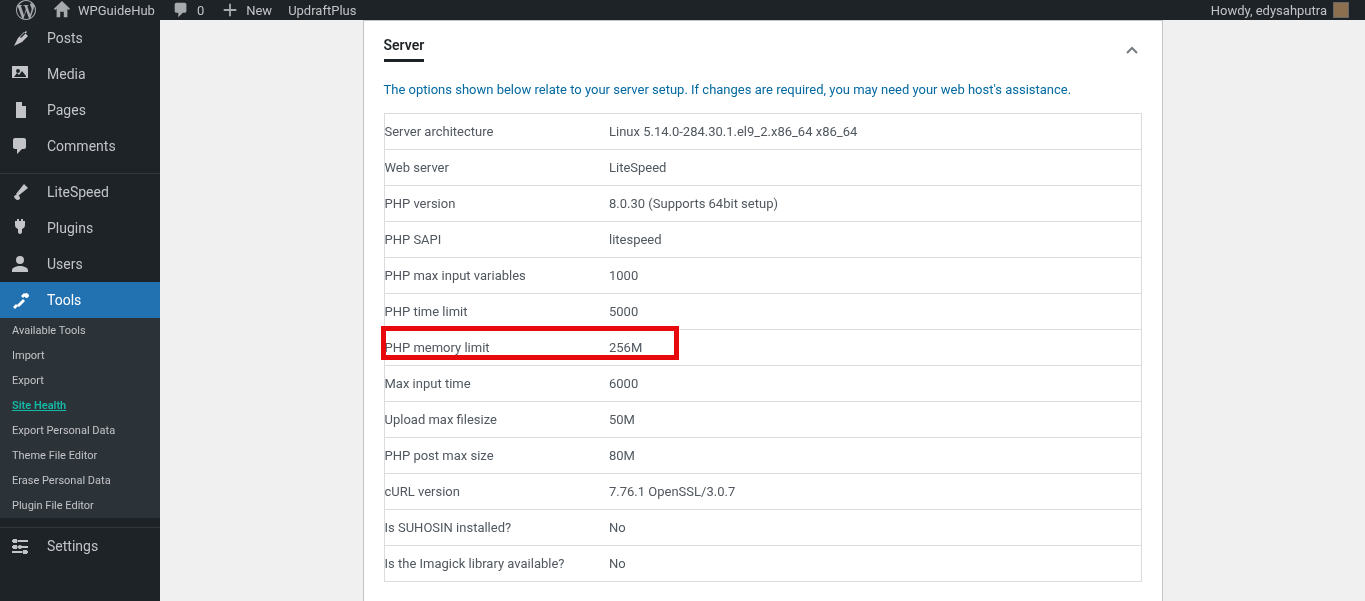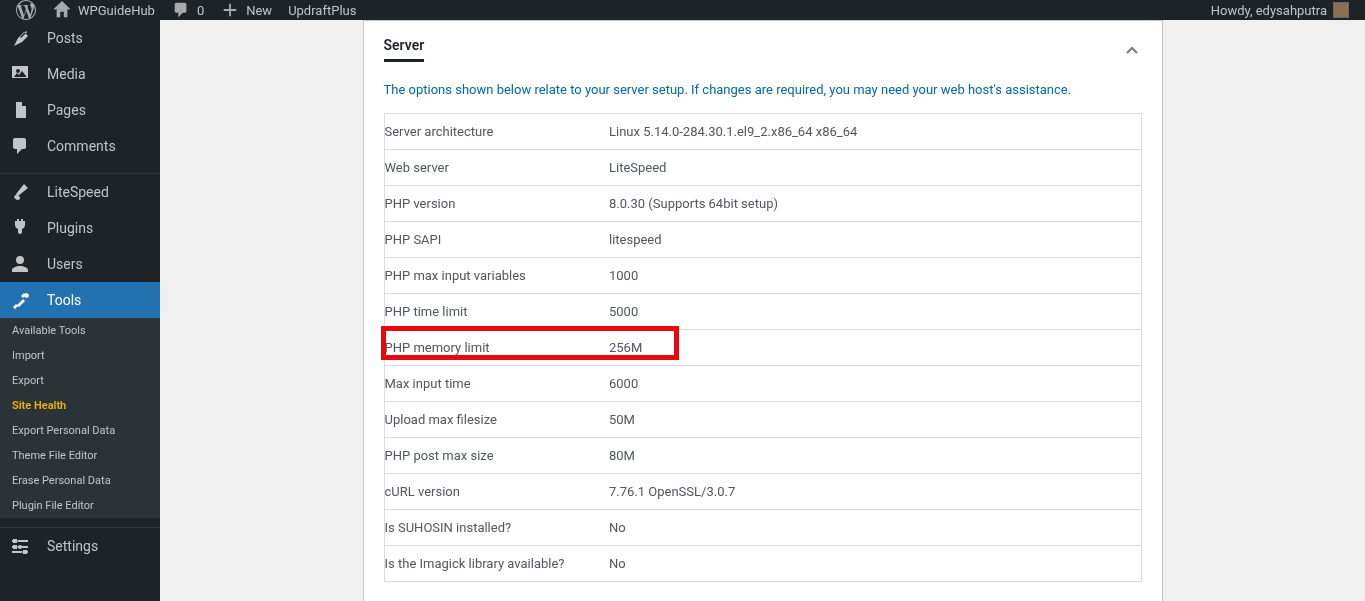--- a/index.html
+++ b/index.html
@@ -16,21 +16,21 @@
     .main-wrap { display: flex; min-height: calc(100vh - 32px); }
     
     
     .sidebar { width: 160px; background: #1d2327; color: #c3c4c7; }
     .menu-item { display: flex; align-items: center; padding: 8px 10px; gap: 17px; cursor: pointer; font-size: 14px; }
     .menu-item.current { background: #2271b1; color: #fff; position: relative; }
     .menu-item.current::after { content: ""; position: absolute; right: -8px; top: 50%; transform: translateY(-50%); border: 8px solid transparent; border-right-color: #f0f0f1; }
     .menu-icon { width: 20px; height: 20px; display: inline-flex; align-items: center; justify-content: center; }
     .submenu { background: #2c3338; }
     .submenu-item { padding: 6px 12px; cursor: pointer; font-size: 11px; color: #c3c4c7; }
-    .submenu-item.current { color: #eab308; font-weight: 600; }
+    .submenu-item.current { color: #14b8a6; font-weight: 600; text-decoration: underline; }
     .menu-separator { height: 5px; border-bottom: 1px solid #32373c; margin: 5px 0 0 0; }
     
     
     .content { flex: 1; padding: 0; display: flex; justify-content: center; }
     .content-inner { width: 800px; background: #fff; border: 1px solid #c3c4c7; margin-top: 0; }
     
     
     .panel-header { display: flex; justify-content: space-between; align-items: center; padding: 16px 20px 10px 20px; }
     .panel-title { font-size: 14px; font-weight: 600; color: #1d2327; border-bottom: 3px solid #1d2327; padding-bottom: 6px; display: inline-block; text-align: center; }
     .chevron { width: 20px; height: 20px; color: #787c82; }

